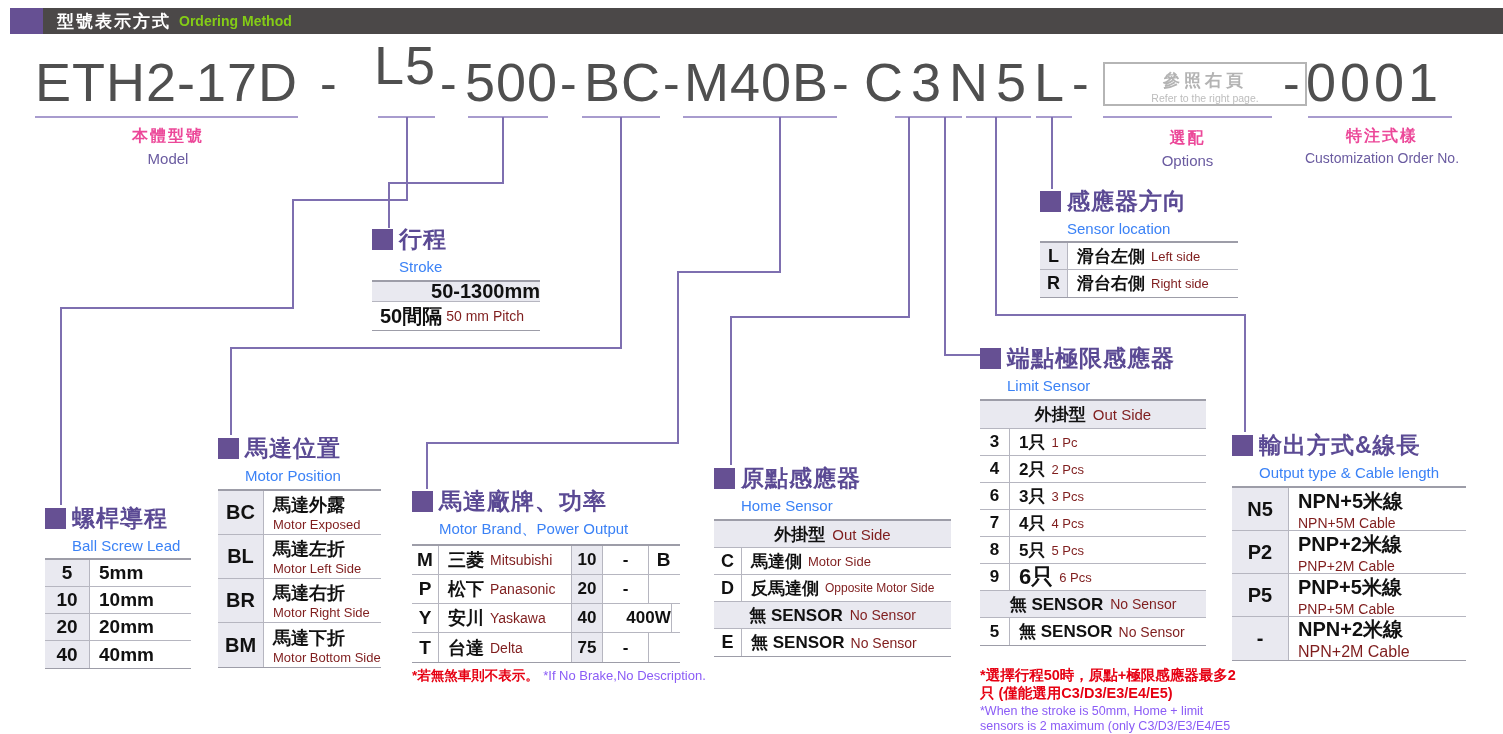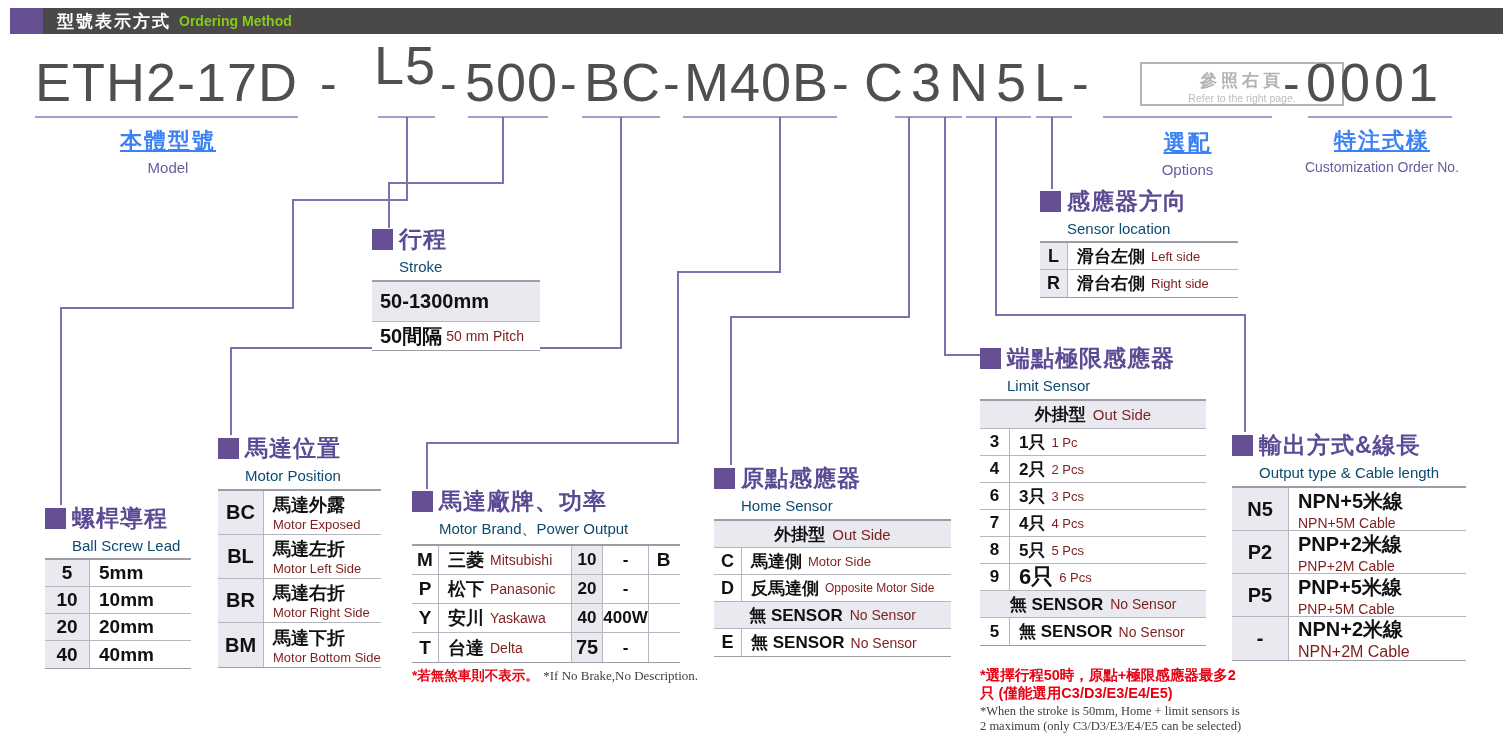--- a/index.html
+++ b/index.html
@@ -14,42 +14,42 @@
   
   .mseg{font-size:54px;color:#4f4f4f;white-space:nowrap;letter-spacing:1px;line-height:1;}
   .mdash{font-size:50px;color:#4f4f4f;line-height:1;}
   .ul{background:#a89cce;height:2px;}
   .ln{background:#7e6fb0;}
   .optbox{border:2px solid #b5b5b5;box-sizing:border-box;text-align:center;background:#fff;}
   .optbox .cn{display:block;color:#b3b3b3;font-size:17px;letter-spacing:4px;font-weight:bold;margin-top:5px;}
   .optbox .en{display:block;color:#bdbdbd;font-size:10.5px;margin-top:0px;}
   
   .plabel{text-align:center;}
-  .plabel .cn{display:block;color:#3b82f6;font-weight:bold;font-size:22px;letter-spacing:2px;text-decoration:underline;}
+  .plabel .cn{display:block;color:#ec4899;font-weight:bold;font-size:16px;letter-spacing:2px;}
   .plabel .en{display:block;color:#6a5ba0;font-size:15px;margin-top:3px;}
   
   .sec-title{display:flex;align-items:center;gap:6px;}
   .sec-sq{width:21px;height:21px;background:#665093;flex:0 0 auto;}
   .sec-cn{color:#5b4a94;font-weight:bold;font-size:23px;white-space:nowrap;letter-spacing:1px;}
-  .sec-en{color:#0c4a6e;font-size:15px;margin:3px 0 0 27px;white-space:nowrap;}
+  .sec-en{color:#3b82f6;font-size:15px;margin:3px 0 0 27px;white-space:nowrap;}
   
   .tbl{border-top:2px solid #9d9da8;border-bottom:1px solid #9d9da8;}
   .trow{display:flex;align-items:stretch;border-bottom:1px solid #b6b6c0;box-sizing:border-box;background:#fff;}
   .trow:last-child{border-bottom:none;}
   .shade{background:#e9e9f0;}
   .codecell{display:flex;align-items:center;justify-content:center;border-right:1px solid #b6b6c0;
             font-weight:bold;color:#111;box-sizing:border-box;flex:0 0 auto;}
   .cellmain{display:flex;align-items:center;gap:6px;padding-left:9px;box-sizing:border-box;flex:1 1 auto;min-width:0;}
   .cellcol{display:flex;flex-direction:column;justify-content:center;padding-left:9px;box-sizing:border-box;flex:1 1 auto;}
   .cnb{font-weight:bold;color:#111;white-space:nowrap;}
   .gy{color:#7f1d1d;white-space:nowrap;}
   .hdrrow{display:flex;align-items:center;justify-content:center;gap:7px;box-sizing:border-box;
           border-bottom:1px solid #b6b6c0;}
   .note-red{color:#e60012;font-weight:bold;}
-  .note-gy{color:#404040;font-family:Liberation Serif, serif;}
+  .note-gy{color:#8b5cf6;}
 </style>
 </head>
 <body>
 
 <div id="page">
 
   <div class="abs hdr-sq" style="left:10px;top:8px;width:33px;height:26px;"></div>
   <div class="abs hdr-bar" style="left:43px;top:8px;width:1460px;height:26px;">
     <span class="hdr-cn">型號表示方式</span>
     <span class="hdr-en">Ordering Method</span>
@@ -60,21 +60,21 @@
   <div class="abs mseg" style="left:374px;top:38px;">L5</div>
   <div class="abs mdash" style="left:440px;top:58px;">-</div>
   <div class="abs mseg" style="left:465px;top:55px;">500</div>
   <div class="abs mdash" style="left:560px;top:58px;">-</div>
   <div class="abs mseg" style="left:584px;top:55px;">BC</div>
   <div class="abs mdash" style="left:663px;top:58px;">-</div>
   <div class="abs mseg" style="left:684px;top:55px;">M40B</div>
   <div class="abs mdash" style="left:832px;top:58px;">-</div>
   <div class="abs mseg" style="left:864px;top:55px;letter-spacing:8px;">C3N5L</div>
   <div class="abs mdash" style="left:1072px;top:58px;">-</div>
-  <div class="abs optbox" style="left:1103px;top:62px;width:204px;height:44px;margin-left:37px;">
+  <div class="abs optbox" style="left:1103px;top:62px;width:204px;height:44px;">
     <span class="cn">參照右頁</span>
     <span class="en">Refer to the right page.</span>
   </div>
   <div class="abs mdash" style="left:1283px;top:58px;">-</div>
   <div class="abs mseg" style="left:1306px;top:55px;letter-spacing:4px;">0001</div>
 
   <div class="abs ul" style="left:35px;top:116px;width:263px;"></div>
   <div class="abs ul" style="left:378px;top:116px;width:57px;"></div>
   <div class="abs ul" style="left:468px;top:116px;width:80px;"></div>
   <div class="abs ul" style="left:582px;top:116px;width:78px;"></div>
@@ -131,21 +131,21 @@
 
   <div class="abs ln" style="left:1051px;top:117px;width:2px;height:72px;"></div>
 
   <div class="abs" style="left:372px;top:224px;width:168px;">
     <div class="sec-title">
       <div class="sec-sq"></div>
       <span class="sec-cn">行程</span>
     </div>
     <div class="sec-en">Stroke</div>
     <div class="tbl" style="margin-top:5px;">
-      <div class="trow shade" style="height:40px;align-items:center;">
+      <div class="trow shade" style="height:20px;align-items:center;justify-content:flex-end;">
         <span class="cnb" style="font-size:20px;padding-left:8px;">50-1300mm</span>
       </div>
       <div class="trow" style="height:28px;align-items:center;">
         <span class="cnb" style="font-size:20px;padding-left:8px;">50間隔</span>
         <span class="gy" style="font-size:14px;margin-left:4px;">50 mm Pitch</span>
       </div>
     </div>
   </div>
 
   <div class="abs" style="left:1040px;top:186px;width:198px;">
@@ -342,30 +342,30 @@
         <div class="codecell" style="width:46px;font-size:17px;">-</div>
         <div class="codecell" style="width:29px;font-size:19px;border-right:none;"></div>
       </div>
       <div class="trow" style="height:29px;">
         <div class="codecell" style="width:27px;font-size:19px;">Y</div>
         <div class="cellmain" style="flex:0 0 133px;border-right:1px solid #b6b6c0;">
           <span class="cnb" style="font-size:18px;">安川</span>
           <span class="gy" style="font-size:14px;">Yaskawa</span>
         </div>
         <div class="codecell shade" style="width:31px;font-size:17px;">40</div>
-        <div class="codecell" style="width:46px;font-size:17px;">400W</div>
+        <div class="codecell" style="width:46px;font-size:17px;margin-left:23px;">400W</div>
         <div class="codecell" style="width:29px;font-size:19px;border-right:none;"></div>
       </div>
       <div class="trow" style="height:29px;">
         <div class="codecell" style="width:27px;font-size:19px;">T</div>
         <div class="cellmain" style="flex:0 0 133px;border-right:1px solid #b6b6c0;">
           <span class="cnb" style="font-size:18px;">台達</span>
           <span class="gy" style="font-size:14px;">Delta</span>
         </div>
-        <div class="codecell shade" style="width:31px;font-size:20px;">75</div>
+        <div class="codecell shade" style="width:31px;font-size:17px;">75</div>
         <div class="codecell" style="width:46px;font-size:17px;">-</div>
         <div class="codecell" style="width:29px;font-size:19px;border-right:none;"></div>
       </div>
     </div>
     <div style="margin-top:3px;white-space:nowrap;">
       <span class="note-red" style="font-size:13.5px;">*若無煞車則不表示。</span>
       <span class="note-gy" style="font-size:13px;">*If No Brake,No Description.</span>
     </div>
   </div>
 

